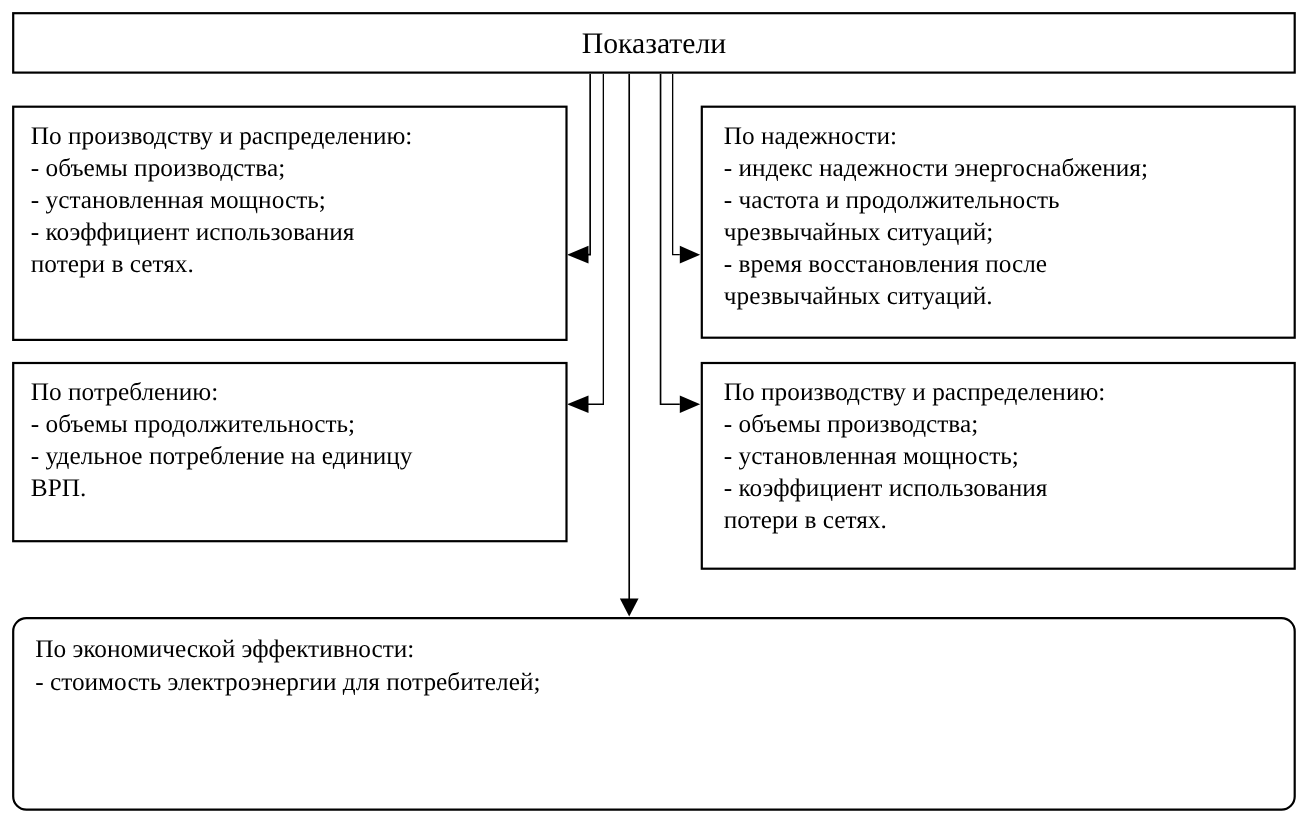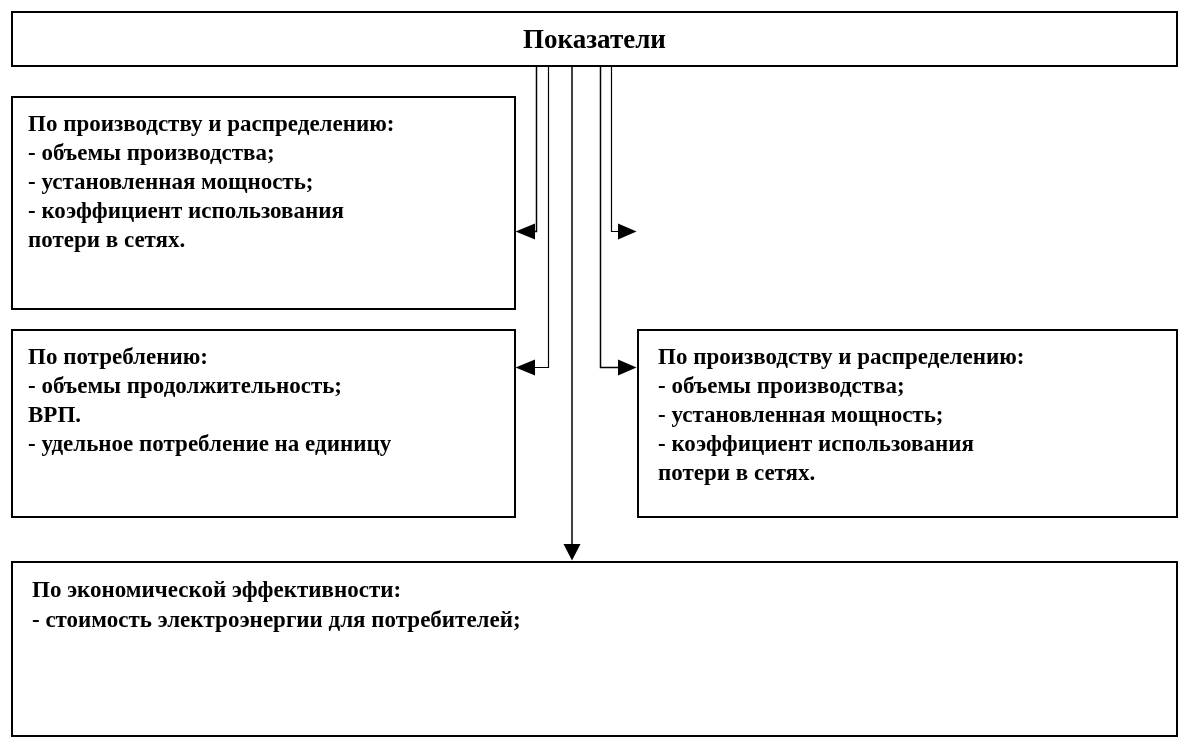--- a/index.html
+++ b/index.html
@@ -16,21 +16,20 @@
     color: #000000;
     overflow: hidden;
   }
   .box {
     position: absolute;
     box-sizing: border-box;
     border: 2px solid #000000;
     background: #ffffff;
     font-size: 23px;
     line-height: 29px;
-    font-weight: bold;
   }
   .title-box {
     left: 11px; top: 11px;
     width: 1167px; height: 56px;
     display: flex;
     align-items: center;
     justify-content: center;
     font-size: 27px;
   }
   .box-top-left {
@@ -38,33 +37,34 @@
     width: 505px; height: 214px;
     padding: 11px 12px 0 15px;
   }
   .box-top-right {
     left: 637px; top: 96px;
     width: 541px; height: 212px;
     padding: 11px 12px 0 19px;
   }
   .box-mid-left {
     left: 11px; top: 329px;
-    width: 505px; height: 189px;
+    width: 505px; height: 164px;
     padding: 11px 12px 0 15px;
   }
   .box-mid-right {
     left: 637px; top: 329px;
     width: 541px; height: 189px;
     padding: 11px 12px 0 19px;
   }
   .box-bottom {
     left: 11px; top: 561px;
     width: 1167px; height: 176px;
     padding: 12px 12px 0 19px;
     line-height: 30px;
+    border-radius: 13px;
   }
   .connectors {
     position: absolute;
     left: 0; top: 0;
     width: 1188px;
     height: 754px;
     pointer-events: none;
   }
   .line { white-space: nowrap; }
 </style>
@@ -96,26 +96,34 @@
   </div>
 
   <div class="box box-top-left">
       <div class="line">По производству и распределению:</div>
       <div class="line">- объемы производства;</div>
       <div class="line">- установленная мощность;</div>
       <div class="line">- коэффициент использования</div>
       <div class="line">потери в сетях.</div>
     </div>
 
+  <div class="box box-top-right">
+      <div class="line">По надежности:</div>
+      <div class="line">- индекс надежности энергоснабжения;</div>
+      <div class="line">- частота и продолжительность</div>
+      <div class="line">чрезвычайных ситуаций;</div>
+      <div class="line">- время восстановления после</div>
+      <div class="line">чрезвычайных ситуаций.</div>
+    </div>
 
   <div class="box box-mid-left">
       <div class="line">По потреблению:</div>
       <div class="line">- объемы продолжительность;</div>
+      <div class="line">- удельное потребление на единицу</div>
       <div class="line">ВРП.</div>
-      <div class="line">- удельное потребление на единицу</div>
     </div>
 
   <div class="box box-mid-right">
       <div class="line">По производству и распределению:</div>
       <div class="line">- объемы производства;</div>
       <div class="line">- установленная мощность;</div>
       <div class="line">- коэффициент использования</div>
       <div class="line">потери в сетях.</div>
     </div>
 

